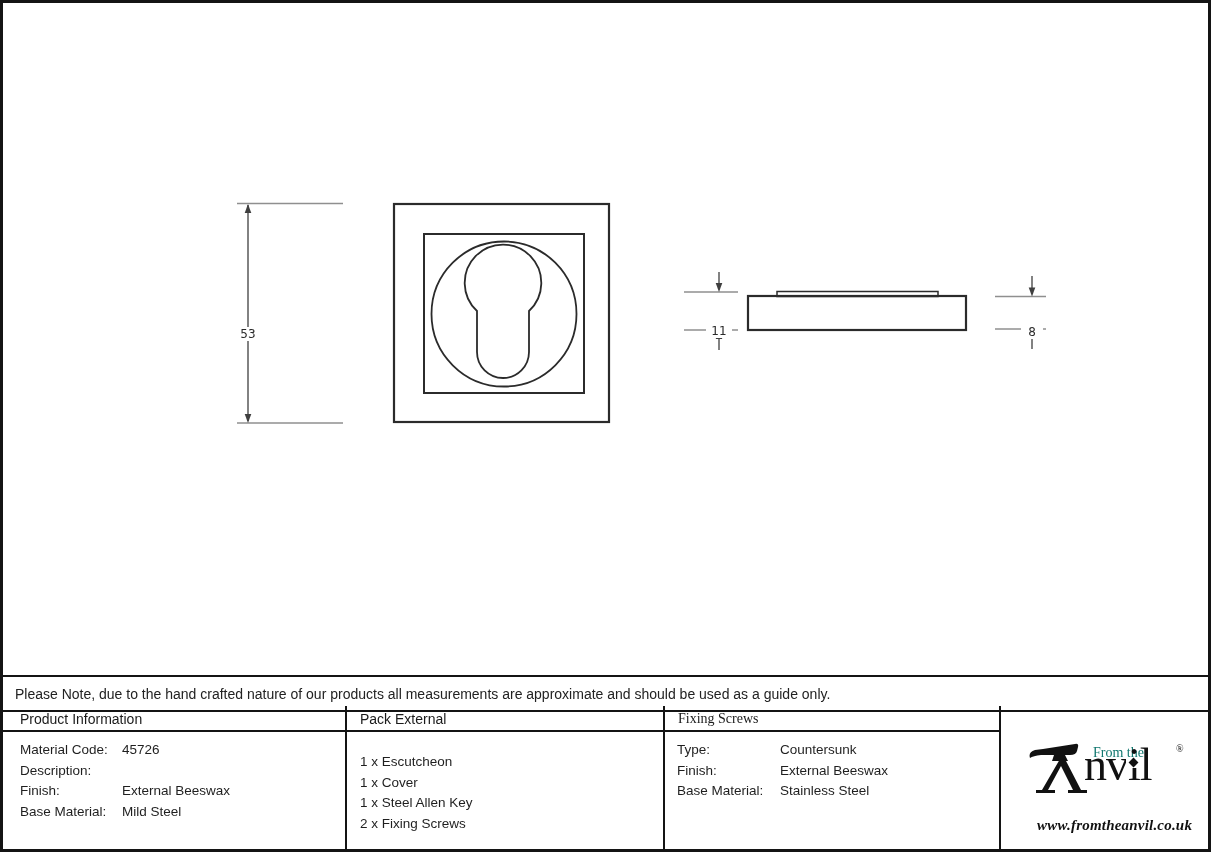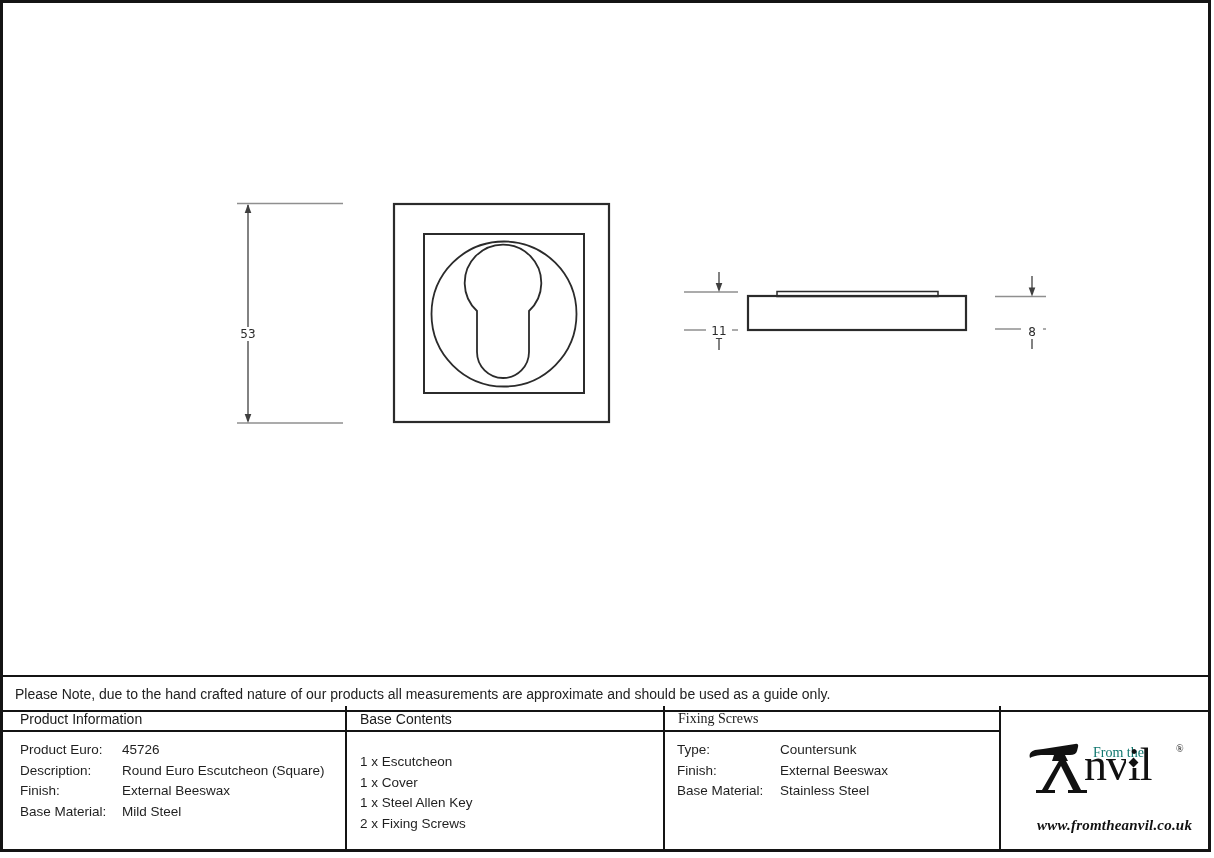--- a/index.html
+++ b/index.html
@@ -105,31 +105,30 @@
   <div class="note-bar">
     <span>Please Note, due to the hand crafted nature of our products all measurements are approximate and should be used as a guide only.</span>
   </div>
 
   <div class="vline c1"></div>
   <div class="vline c2"></div>
   <div class="vline c3"></div>
   <div class="header-underline"></div>
 
   <span class="col-header" style="left:20px;">Product Information</span>
-  <span class="col-header" style="left:360px;">Base Contents</span>
+  <span class="col-header" style="left:360px;">Pack External</span>
   <span class="col-header" style="left:678px;font-family:Liberation Serif, serif;">Fixing Screws</span>
 
   <div class="cells" style="left:20px; width:320px;">
     <div class="kv-row">
-      <span class="kv-label">Product Euro:</span>
+      <span class="kv-label">Material Code:</span>
       <span class="kv-value">45726</span>
     </div>
     <div class="kv-row">
       <span class="kv-label">Description:</span>
-      <span class="kv-value">Round Euro Escutcheon (Square)</span>
     </div>
     <div class="kv-row">
       <span class="kv-label">Finish:</span>
       <span class="kv-value">External Beeswax</span>
     </div>
     <div class="kv-row">
       <span class="kv-label">Base Material:</span>
       <span class="kv-value">Mild Steel</span>
     </div>
   </div>

